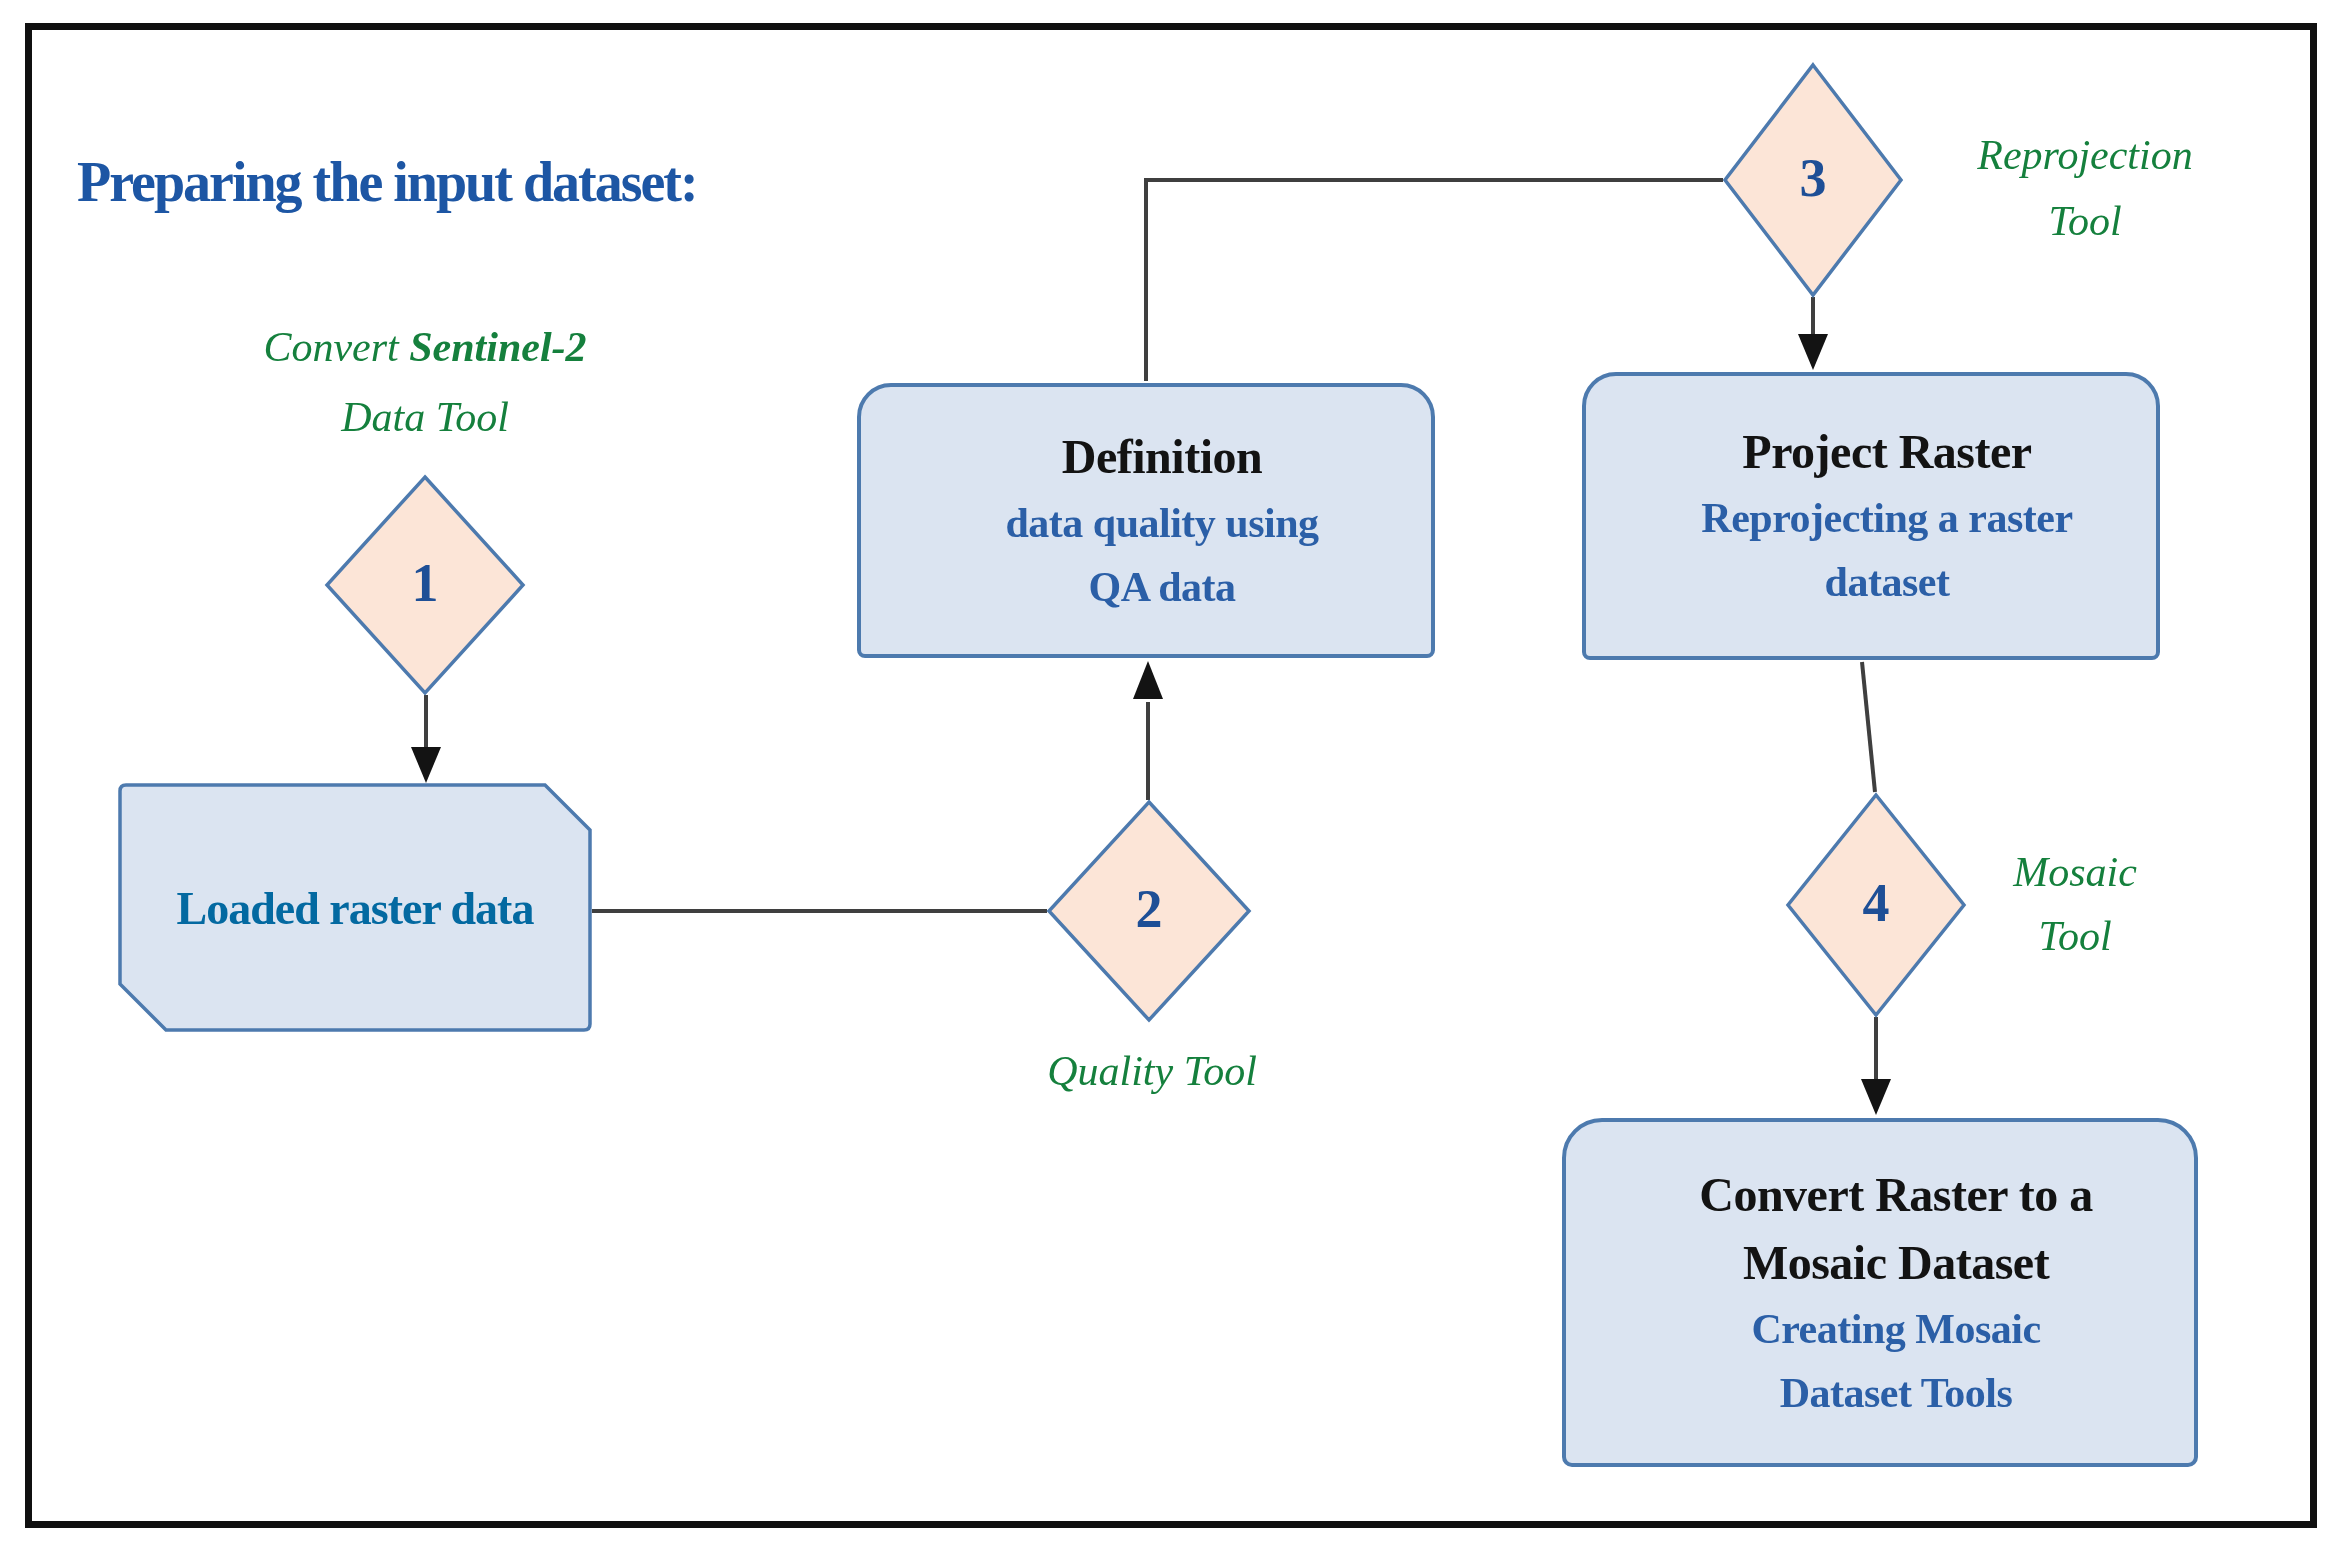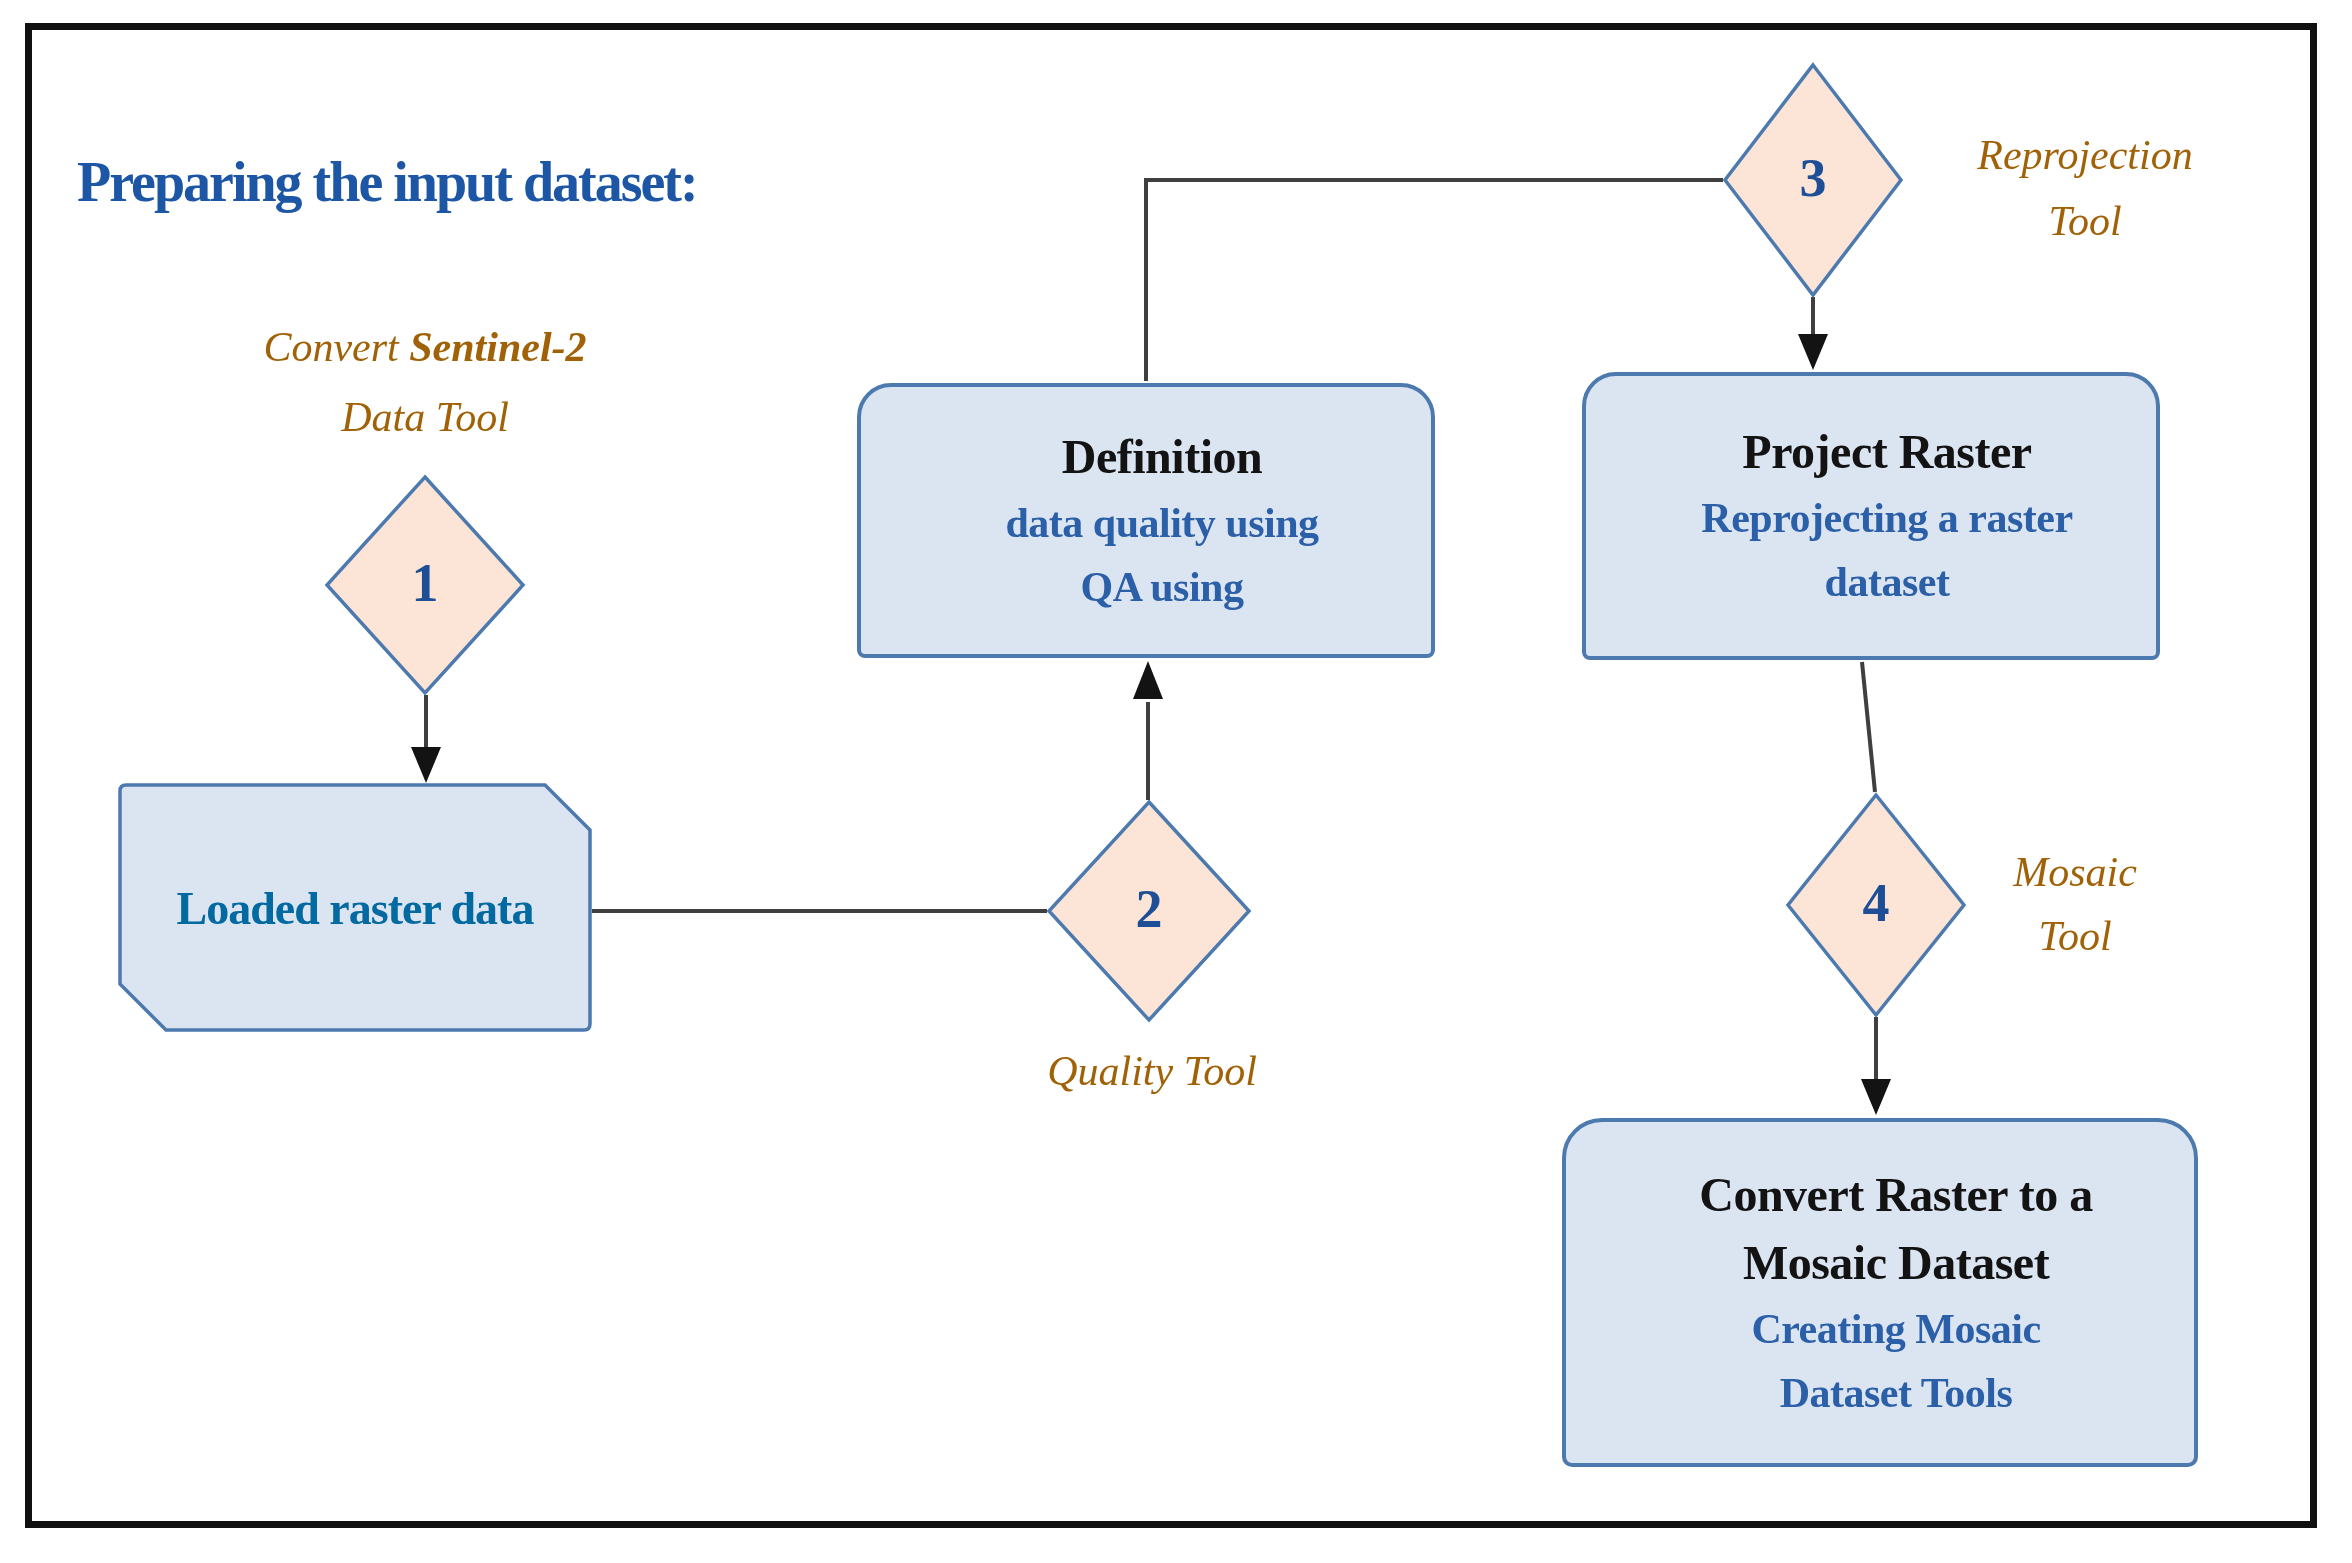--- a/index.html
+++ b/index.html
@@ -15,21 +15,21 @@
     border:7px solid #101010;box-sizing:border-box;background:#ffffff;
   }
   svg.overlay{position:absolute;left:0;top:0;width:2352px;height:1563px;z-index:1;}
   .fig-title{
     position:absolute;left:77px;top:150px;z-index:3;
     font-size:56px;font-weight:bold;color:#1d56a4;letter-spacing:-2px;
     white-space:nowrap;
   }
   .side-label{
     position:absolute;z-index:3;transform:translateX(-50%);
-    font-style:italic;color:#a16207;text-align:center;white-space:nowrap;
+    font-style:italic;color:#15803d;text-align:center;white-space:nowrap;
   }
   #label-acquire{left:425px;top:312px;font-size:42px;line-height:70px;}
   #label-acquire b{font-weight:bold;}
   #label-reprojection{left:2085px;top:122px;font-size:42px;line-height:66px;}
   #label-quality{left:1152px;top:1040px;font-size:42px;line-height:62px;}
   #label-mosaic{left:2075px;top:840px;font-size:42px;line-height:64px;}
   .diamond-num{
     position:absolute;z-index:3;transform:translate(-50%,-54%);
     font-size:54px;font-weight:bold;color:#1e4f96;
   }
@@ -89,21 +89,21 @@
   <div class="diamond-num" style="left:425px;top:585px;">1</div>
   <div class="diamond-num" style="left:1149px;top:911px;">2</div>
   <div class="diamond-num" style="left:1813px;top:180px;">3</div>
   <div class="diamond-num" style="left:1876px;top:905px;">4</div>
 
   <div class="loaded-text">Loaded raster data</div>
 
   <div class="proc-box" id="box-definition">
     <div class="node-title">Definition</div>
     <div class="node-sub">data quality using</div>
-    <div class="node-sub">QA using</div>
+    <div class="node-sub">QA data</div>
   </div>
 
   <div class="proc-box" id="box-project">
     <div class="node-title">Project Raster</div>
     <div class="node-sub">Reprojecting a raster</div>
     <div class="node-sub">dataset</div>
   </div>
 
   <div class="proc-box" id="box-convert">
     <div class="node-title">Convert Raster to a</div>

